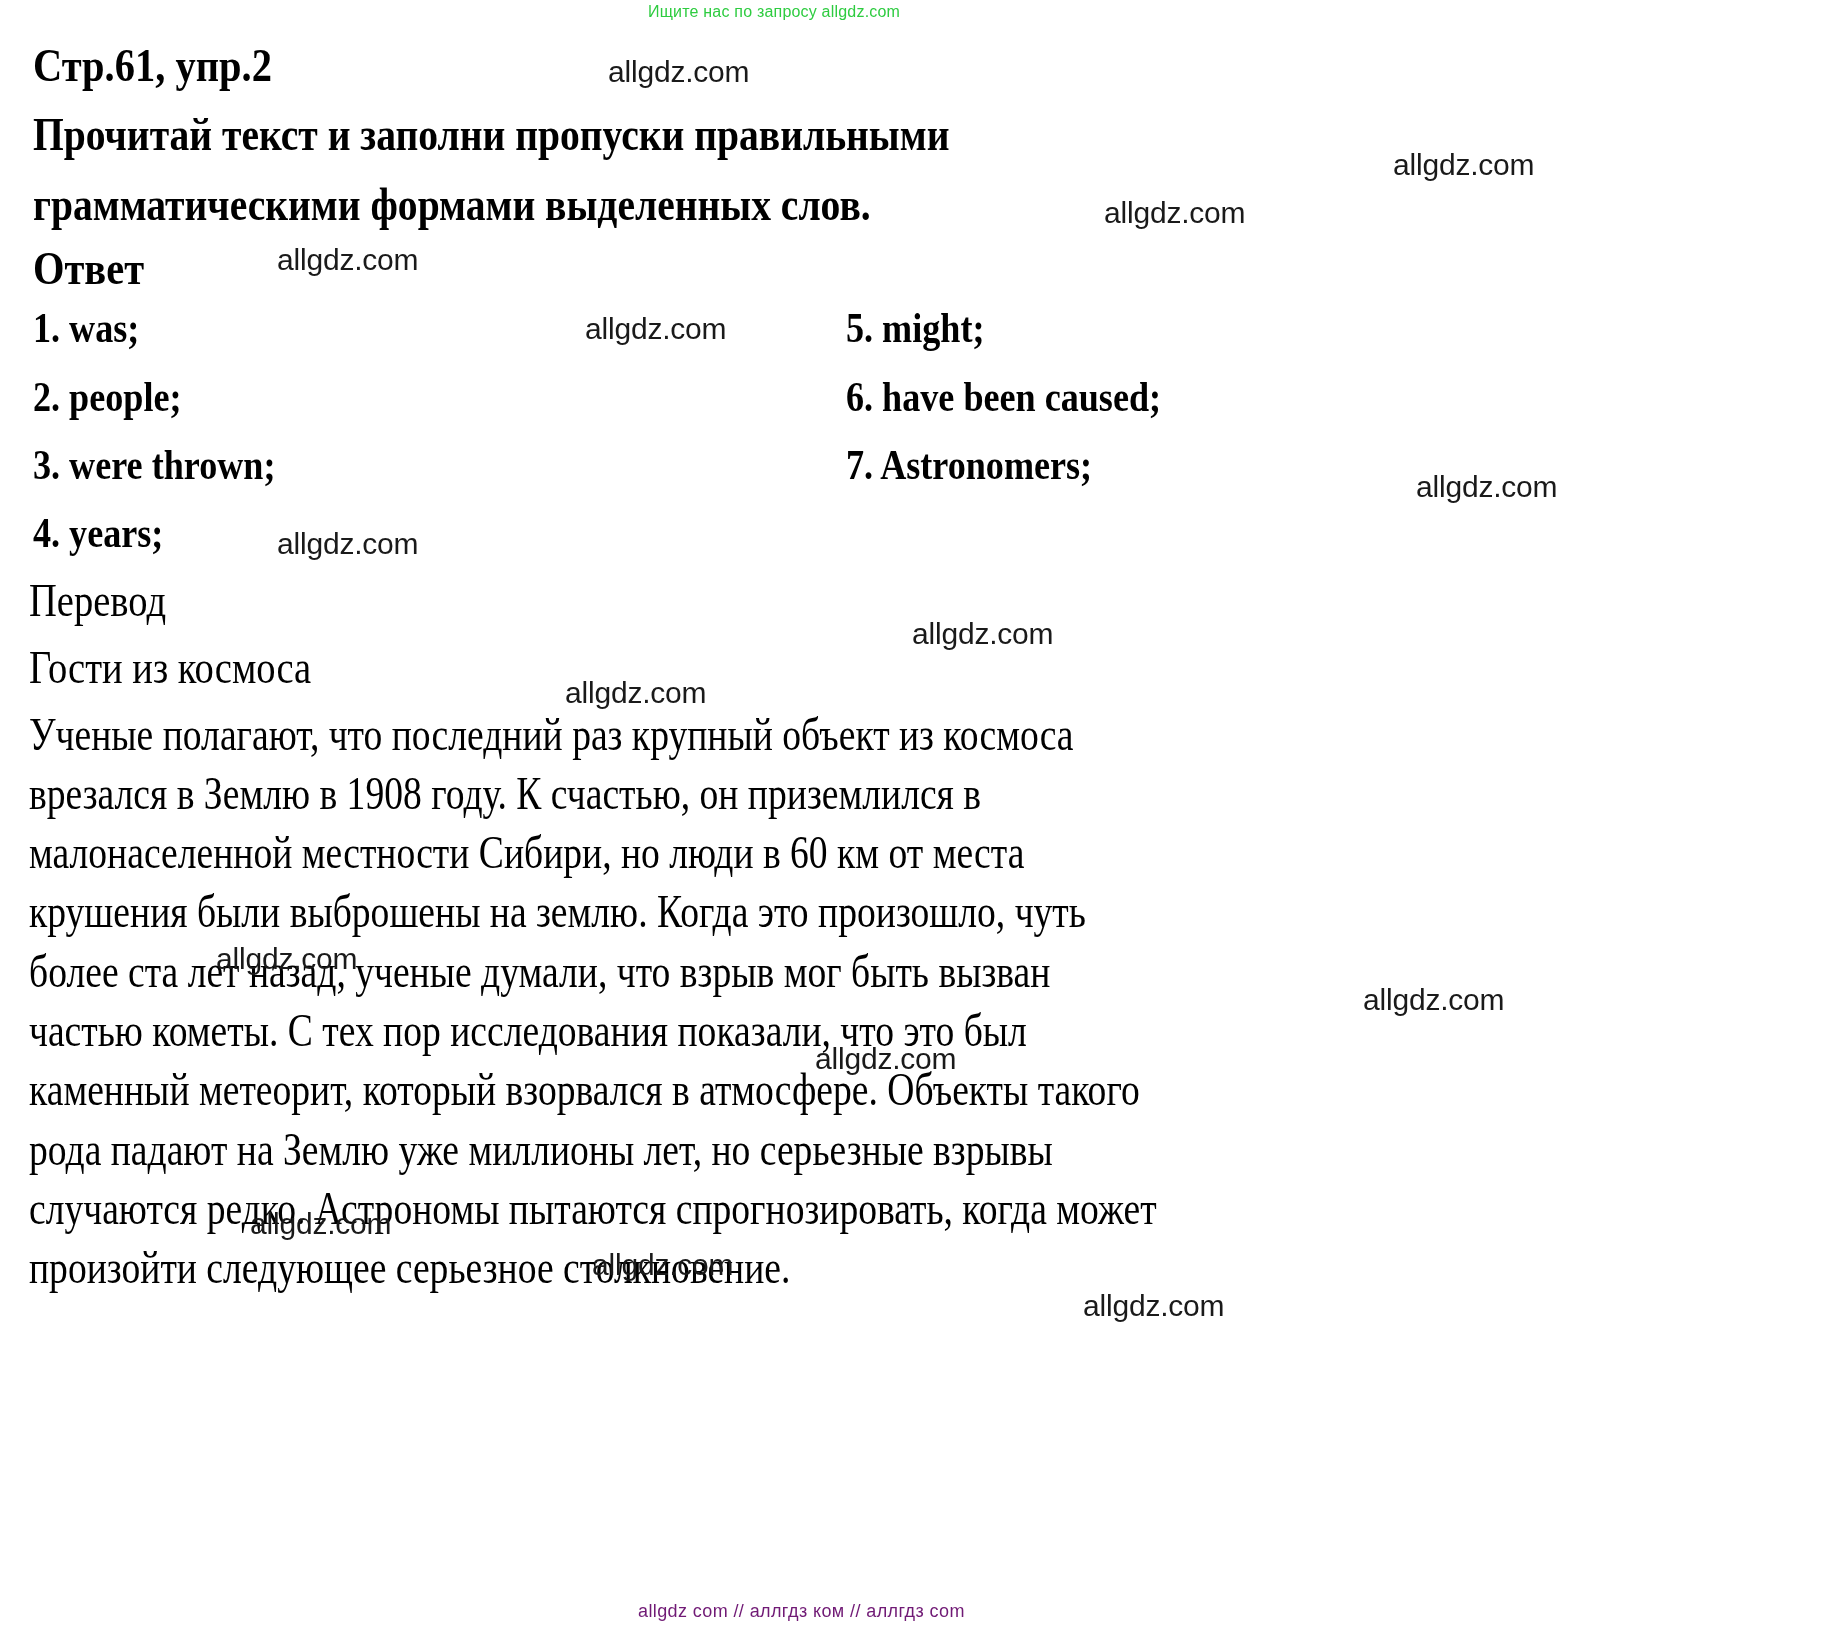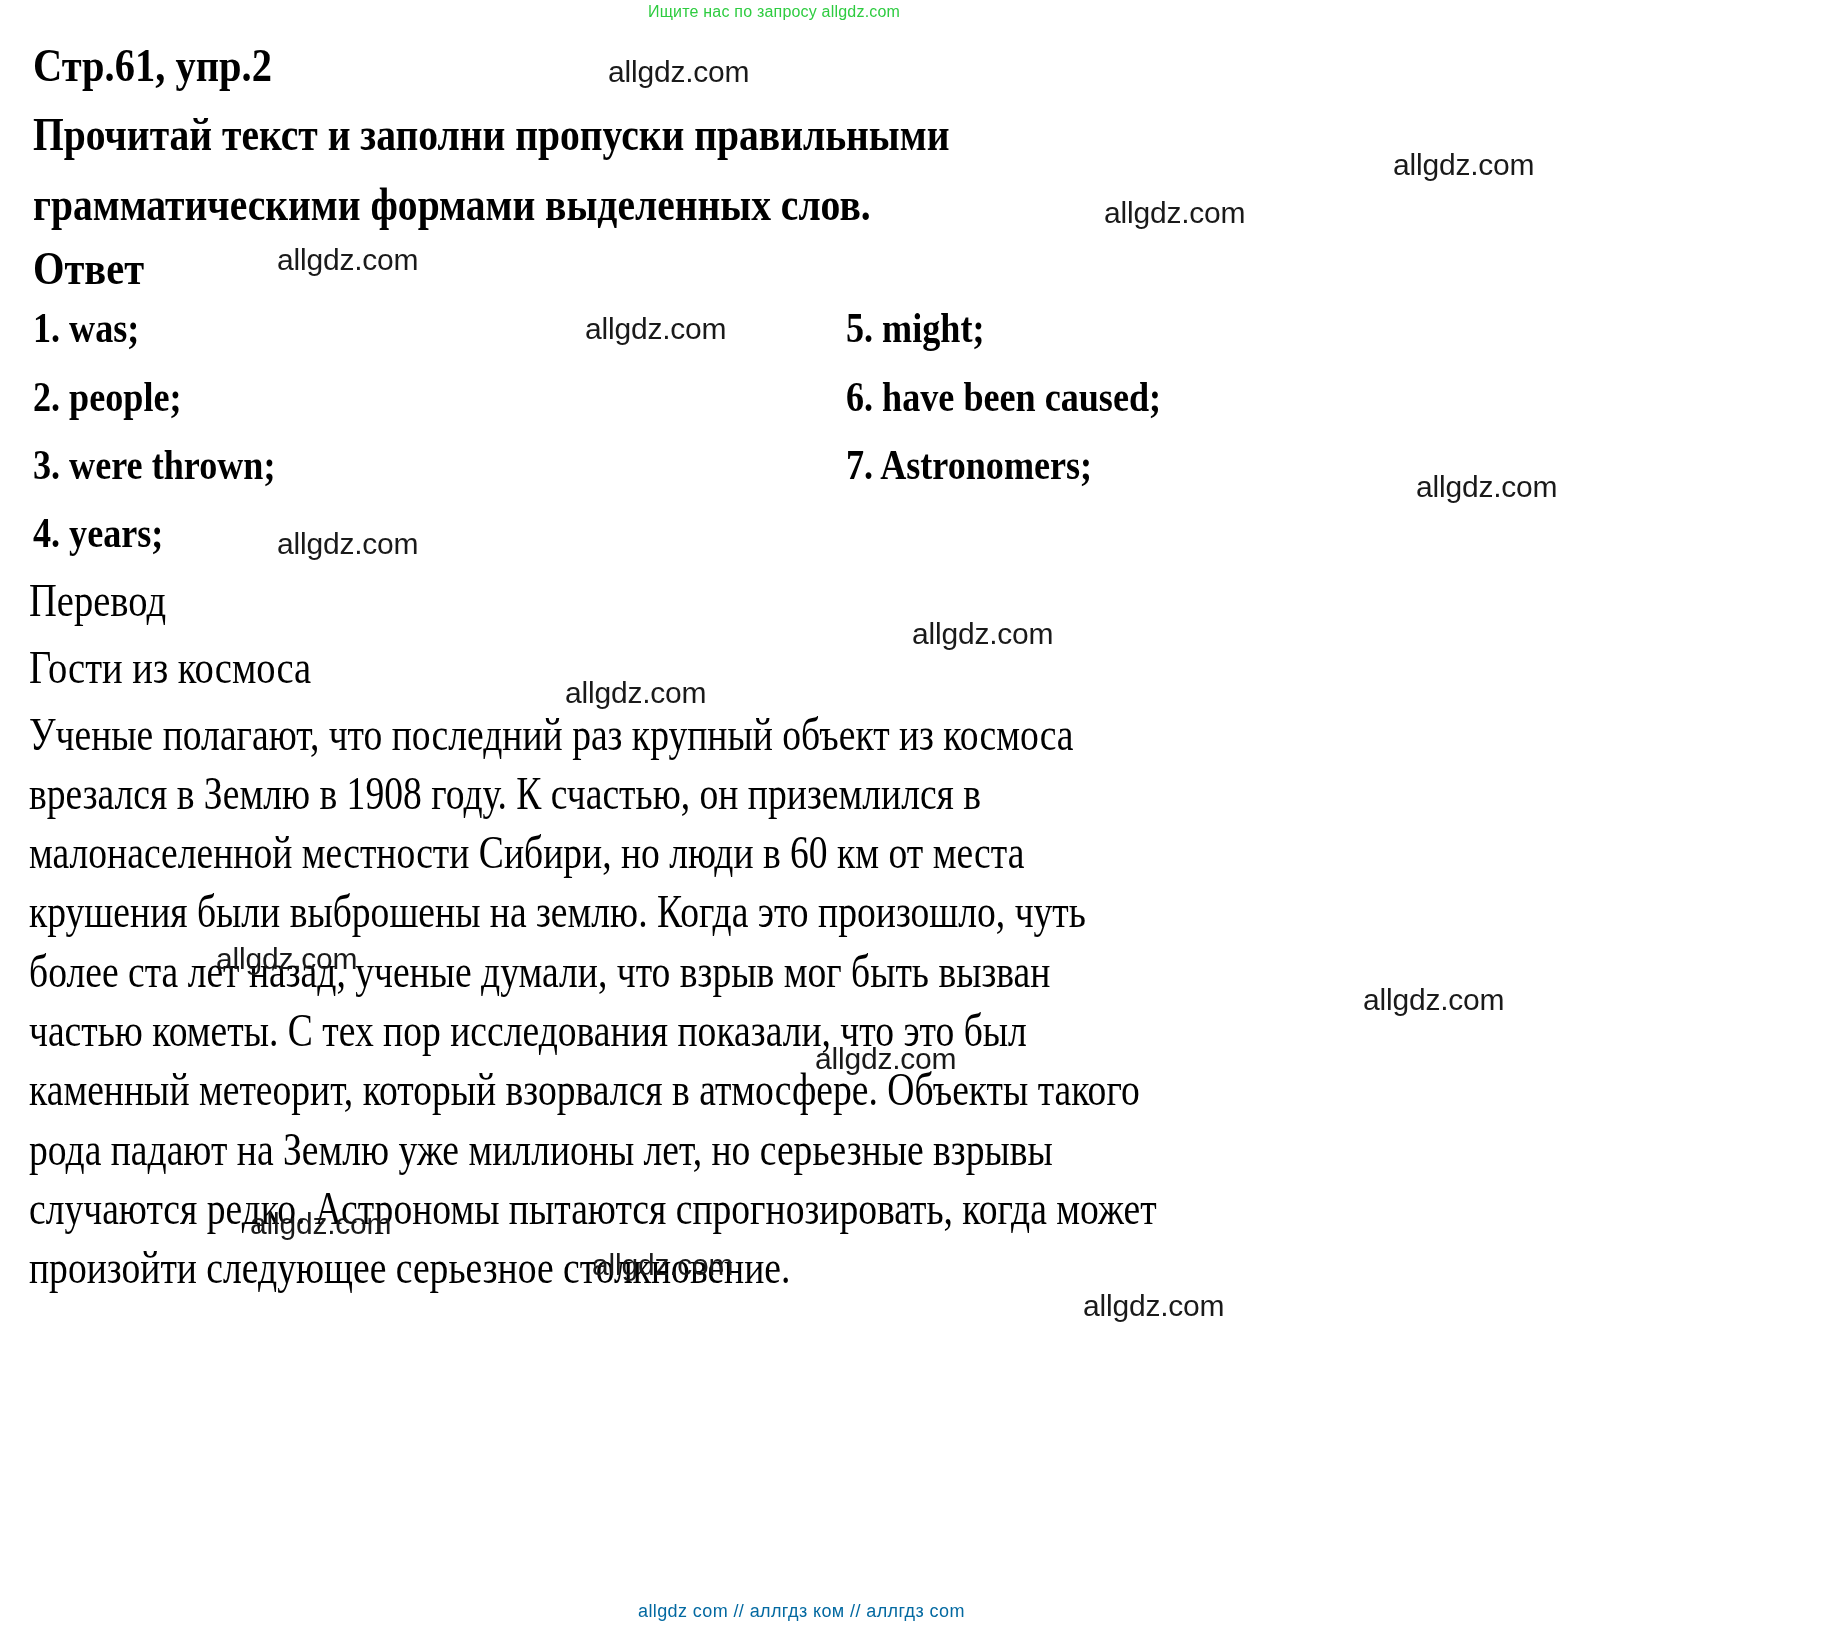--- a/index.html
+++ b/index.html
@@ -33,21 +33,21 @@
     position: absolute;
     font-family: "Liberation Sans", sans-serif;
     color: #2ecc40;
     white-space: nowrap;
     font-size: 16px;
     letter-spacing: 0.2px;
   }
   .wm-footer {
     position: absolute;
     font-family: "Liberation Sans", sans-serif;
-    color: #0369a1;
+    color: #701a75;
     white-space: nowrap;
     font-size: 18px;
     letter-spacing: 0.4px;
   }
 
   
   .hdg {
     position: absolute;
     font-family: "Liberation Serif", serif;
     font-weight: 700;

